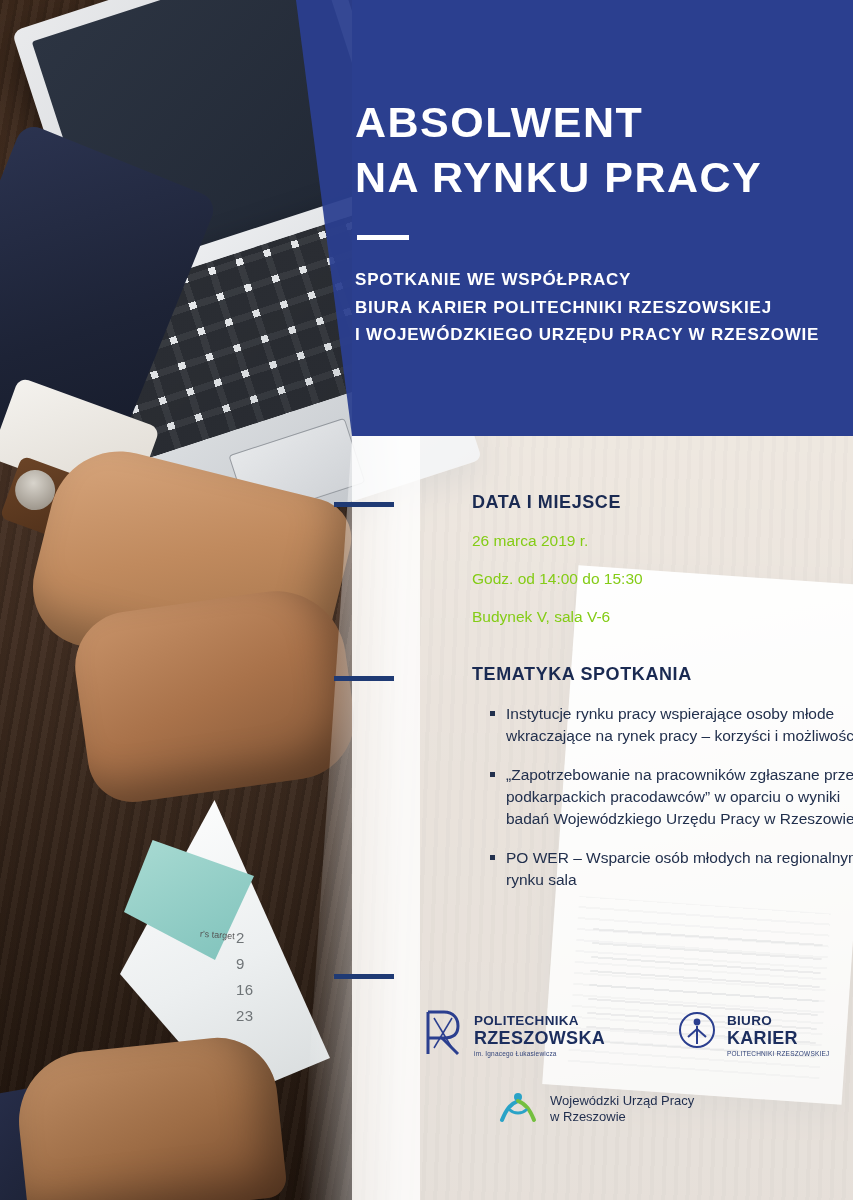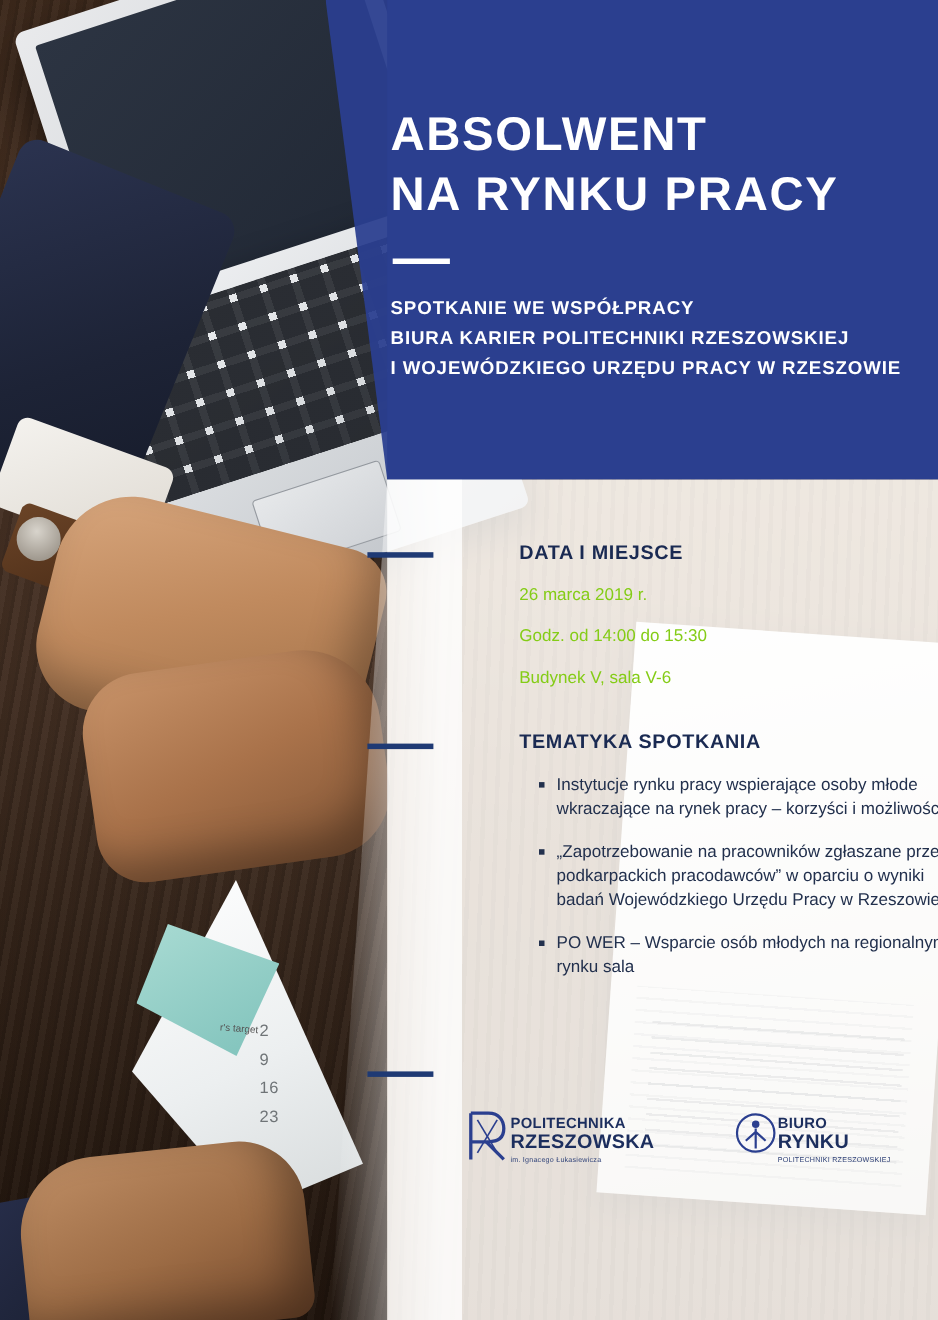--- a/index.html
+++ b/index.html
@@ -336,20 +336,21 @@
     width: 420px;
   }
   .logo-row {
     display: flex;
     align-items: center;
     gap: 72px;
   }
   .logo {
     display: flex;
     align-items: center;
+    gap: 10px;
   }
   .logo-text {
     line-height: 1.12;
   }
   .logo-text .l1 {
     font-size: 13.5px; font-weight: bold; color: #1c2e5e; letter-spacing: .3px;
   }
   .logo-text .l2 {
     font-size: 18px; font-weight: bold; color: #1c2e5e; letter-spacing: .3px;
   }
@@ -458,22 +459,36 @@
       <div class="logo">
         <span>
           <svg width="40" height="46" viewBox="0 0 40 46" aria-hidden="true">
             <circle cx="20" cy="20" r="17" fill="none" stroke="#2b3f8f" stroke-width="2"></circle>
             <circle cx="20" cy="12" r="3.4" fill="#2b3f8f"></circle>
             <path d="M20 16 L20 34 M20 19 L11 27 M20 19 L29 27" stroke="#2b3f8f" stroke-width="2" fill="none"></path>
           </svg>
         </span>
         <span class="logo-text">
           <div class="l1">BIURO</div>
-          <div class="l2">RYNKU</div>
+          <div class="l2">KARIER</div>
           <div class="l3">POLITECHNIKI RZESZOWSKIEJ</div>
         </span>
       </div>
 
     </div>
 
+    <div class="wup">
+      <span>
+        <svg width="44" height="34" viewBox="0 0 44 34" aria-hidden="true">
+          <circle cx="22" cy="7" r="4" fill="#2aa3c7"></circle>
+          <path d="M22 11 C14 14 10 20 6 30" stroke="#2aa3c7" stroke-width="4" fill="none" stroke-linecap="round"></path>
+          <path d="M22 11 C30 14 34 20 38 30" stroke="#74bf3f" stroke-width="4" fill="none" stroke-linecap="round"></path>
+          <path d="M14 20 C18 24 26 24 30 20" stroke="#2aa3c7" stroke-width="3" fill="none" stroke-linecap="round"></path>
+        </svg>
+      </span>
+      <span class="wup-text">
+        <div class="w1">Wojewódzki Urząd Pracy</div>
+        <div class="w2">w Rzeszowie</div>
+      </span>
+    </div>
   </div>
 
 </div>
 
 </body></html>

